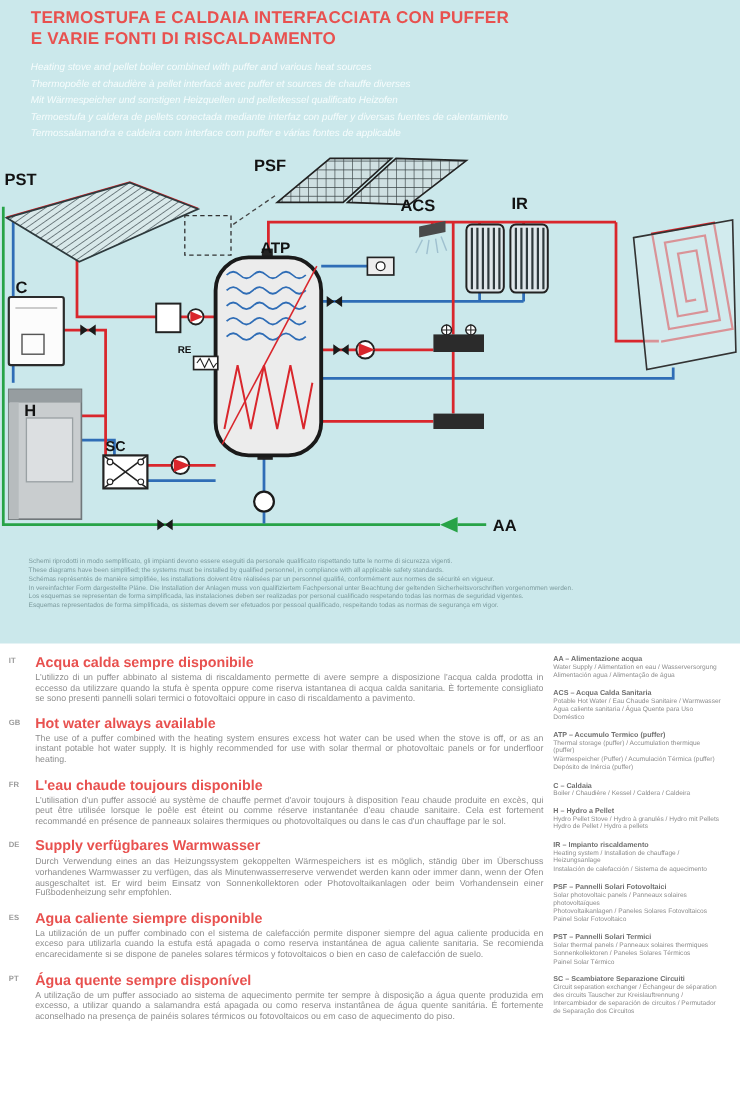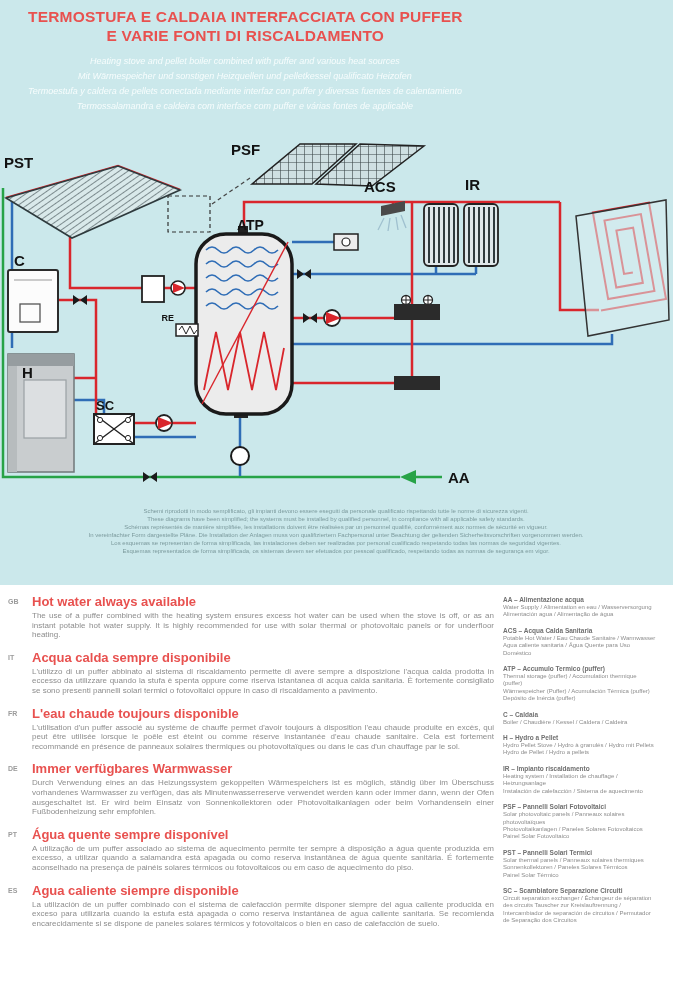--- a/index.html
+++ b/index.html
@@ -1,18 +1,18 @@
 <!DOCTYPE html>
 <html><head>
 <meta charset="utf-8">
 <style>
   html,body{margin:0;padding:0;background:#fff;}
   .page{position:relative;width:673px;height:1000px;background:#ffffff;
         font-family:"Liberation Sans",sans-serif;overflow:hidden;}
-  .hero{position:absolute;top:0;left:0;width:673px;height:585px;background:#cbe8eb;text-align:center;}
+  .hero{position:absolute;top:0;left:0;width:673px;height:585px;background:#cbe8eb;}
   .title{position:absolute;top:7px;left:28px;color:#e8514f;font-weight:bold;
          font-size:15.5px;line-height:19px;letter-spacing:.2px;}
   .subs{position:absolute;top:54px;left:28px;color:#f7fdfd;font-size:9px;line-height:15px;font-style:italic;}
   .diagram-wrap{position:absolute;top:138px;left:0;width:541px;height:368px;}
   .disc{position:absolute;top:507px;left:26px;width:620px;color:#7c9a9d;
         font-size:6px;line-height:8px;}
   .content{position:absolute;top:592px;left:0;width:673px;height:408px;background:#fff;}
   .blocks{position:absolute;left:8px;top:2px;width:486px;}
   .block{display:grid;grid-template-columns:24px 1fr;margin-bottom:10px;}
   .code{font-size:7px;font-weight:bold;color:#9b9b9b;padding-top:4px;}
@@ -29,20 +29,21 @@
 
 <div class="page">
 
   <div class="hero">
     <div class="title">
       <div>TERMOSTUFA E CALDAIA INTERFACCIATA CON PUFFER</div>
       <div>E VARIE FONTI DI RISCALDAMENTO</div>
     </div>
     <div class="subs">
       <div>Heating stove and pellet boiler combined with puffer and various heat sources</div>
+      <div>Thermopoêle et chaudière à pellet interfacé avec puffer et sources de chauffe diverses</div>
       <div>Mit Wärmespeicher und sonstigen Heizquellen und pelletkessel qualificato Heizofen</div>
       <div>Termoestufa y caldera de pellets conectada mediante interfaz con puffer y diversas fuentes de calentamiento</div>
       <div>Termossalamandra e caldeira com interface com puffer e várias fontes de applicable</div>
     </div>
 
     <div class="diagram-wrap">
       <svg width="673" height="368" viewBox="0 0 673 368">
         <defs>
           <pattern id="thermhatch" width="5" height="5" patternUnits="userSpaceOnUse" patternTransform="rotate(55)">
             <rect width="5" height="5" fill="#d9e9ea"></rect>
@@ -211,64 +212,64 @@
       <div>In vereinfachter Form dargestellte Pläne. Die Installation der Anlagen muss von qualifiziertem Fachpersonal unter Beachtung der geltenden Sicherheitsvorschriften vorgenommen werden.</div>
       <div>Los esquemas se representan de forma simplificada, las instalaciones deben ser realizadas por personal cualificado respetando todas las normas de seguridad vigentes.</div>
       <div>Esquemas representados de forma simplificada, os sistemas devem ser efetuados por pessoal qualificado, respeitando todas as normas de segurança em vigor.</div>
     </div>
   </div>
 
   <div class="content">
     <div class="blocks">
 
       <div class="block">
+        <div class="code">IT</div>
+        <div>
+          <div class="btitle">Acqua calda sempre disponibile</div>
+          <div class="btext">L'utilizzo di un puffer abbinato al sistema di riscaldamento permette di avere sempre a disposizione l'acqua calda prodotta in eccesso da utilizzare quando la stufa è spenta oppure come riserva istantanea di acqua calda sanitaria. È fortemente consigliato se sono presenti pannelli solari termici o fotovoltaici oppure in caso di riscaldamento a pavimento.</div>
+        </div>
+      </div>
+
+      <div class="block">
         <div class="code">GB</div>
         <div>
           <div class="btitle">Hot water always available</div>
           <div class="btext">The use of a puffer combined with the heating system ensures excess hot water can be used when the stove is off, or as an instant potable hot water supply. It is highly recommended for use with solar thermal or photovoltaic panels or for underfloor heating.</div>
         </div>
       </div>
 
       <div class="block">
-        <div class="code">IT</div>
-        <div>
-          <div class="btitle">Acqua calda sempre disponibile</div>
-          <div class="btext">L'utilizzo di un puffer abbinato al sistema di riscaldamento permette di avere sempre a disposizione l'acqua calda prodotta in eccesso da utilizzare quando la stufa è spenta oppure come riserva istantanea di acqua calda sanitaria. È fortemente consigliato se sono presenti pannelli solari termici o fotovoltaici oppure in caso di riscaldamento a pavimento.</div>
-        </div>
-      </div>
-
-      <div class="block">
         <div class="code">FR</div>
         <div>
           <div class="btitle">L'eau chaude toujours disponible</div>
           <div class="btext">L'utilisation d'un puffer associé au système de chauffe permet d'avoir toujours à disposition l'eau chaude produite en excès, qui peut être utilisée lorsque le poêle est éteint ou comme réserve instantanée d'eau chaude sanitaire. Cela est fortement recommandé en présence de panneaux solaires thermiques ou photovoltaïques ou dans le cas d'un chauffage par le sol.</div>
         </div>
       </div>
 
       <div class="block">
         <div class="code">DE</div>
         <div>
-          <div class="btitle">Immer verfügbares Warmwasser</div>
+          <div class="btitle">Supply verfügbares Warmwasser</div>
           <div class="btext">Durch Verwendung eines an das Heizungssystem gekoppelten Wärmespeichers ist es möglich, ständig über im Überschuss vorhandenes Warmwasser zu verfügen, das als Minutenwasserreserve verwendet werden kann oder immer dann, wenn der Ofen ausgeschaltet ist. Er wird beim Einsatz von Sonnenkollektoren oder Photovoltaikanlagen oder beim Vorhandensein einer Fußbodenheizung sehr empfohlen.</div>
+        </div>
+      </div>
+
+      <div class="block">
+        <div class="code">ES</div>
+        <div>
+          <div class="btitle">Agua caliente siempre disponible</div>
+          <div class="btext">La utilización de un puffer combinado con el sistema de calefacción permite disponer siempre del agua caliente producida en exceso para utilizarla cuando la estufa está apagada o como reserva instantánea de agua caliente sanitaria. Se recomienda encarecidamente si se dispone de paneles solares térmicos y fotovoltaicos o bien en caso de calefacción de suelo.</div>
         </div>
       </div>
 
       <div class="block">
         <div class="code">PT</div>
         <div>
           <div class="btitle">Água quente sempre disponível</div>
           <div class="btext">A utilização de um puffer associado ao sistema de aquecimento permite ter sempre à disposição a água quente produzida em excesso, a utilizar quando a salamandra está apagada ou como reserva instantânea de água quente sanitária. É fortemente aconselhado na presença de painéis solares térmicos ou fotovoltaicos ou em caso de aquecimento do piso.</div>
-        </div>
-      </div>
-
-      <div class="block">
-        <div class="code">ES</div>
-        <div>
-          <div class="btitle">Agua caliente siempre disponible</div>
-          <div class="btext">La utilización de un puffer combinado con el sistema de calefacción permite disponer siempre del agua caliente producida en exceso para utilizarla cuando la estufa está apagada o como reserva instantánea de agua caliente sanitaria. Se recomienda encarecidamente si se dispone de paneles solares térmicos y fotovoltaicos o bien en caso de calefacción de suelo.</div>
         </div>
       </div>
 
     </div>
 
     <div class="legend">
       <div class="litem">
         <div class="ltitle">AA – Alimentazione acqua</div>
         <div class="lbody">Water Supply / Alimentation en eau / Wasserversorgung
 Alimentación agua / Alimentação de água</div>

